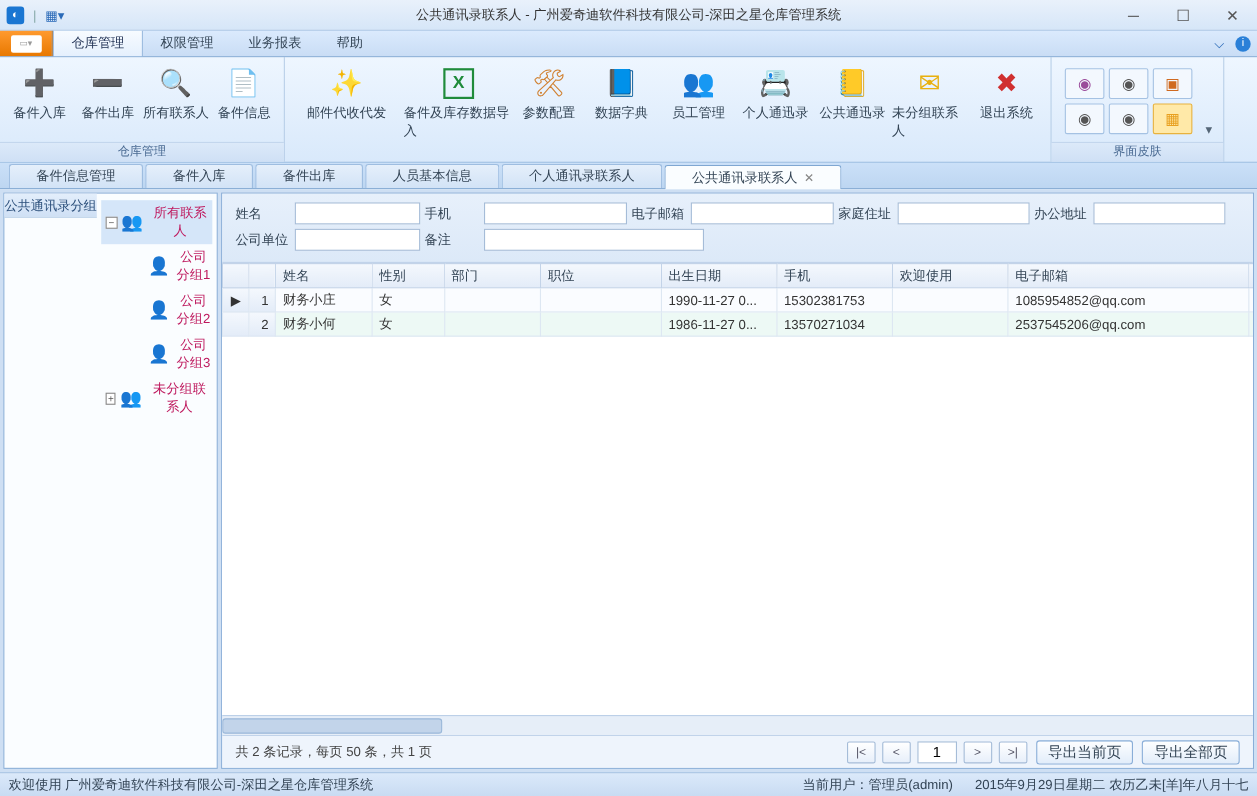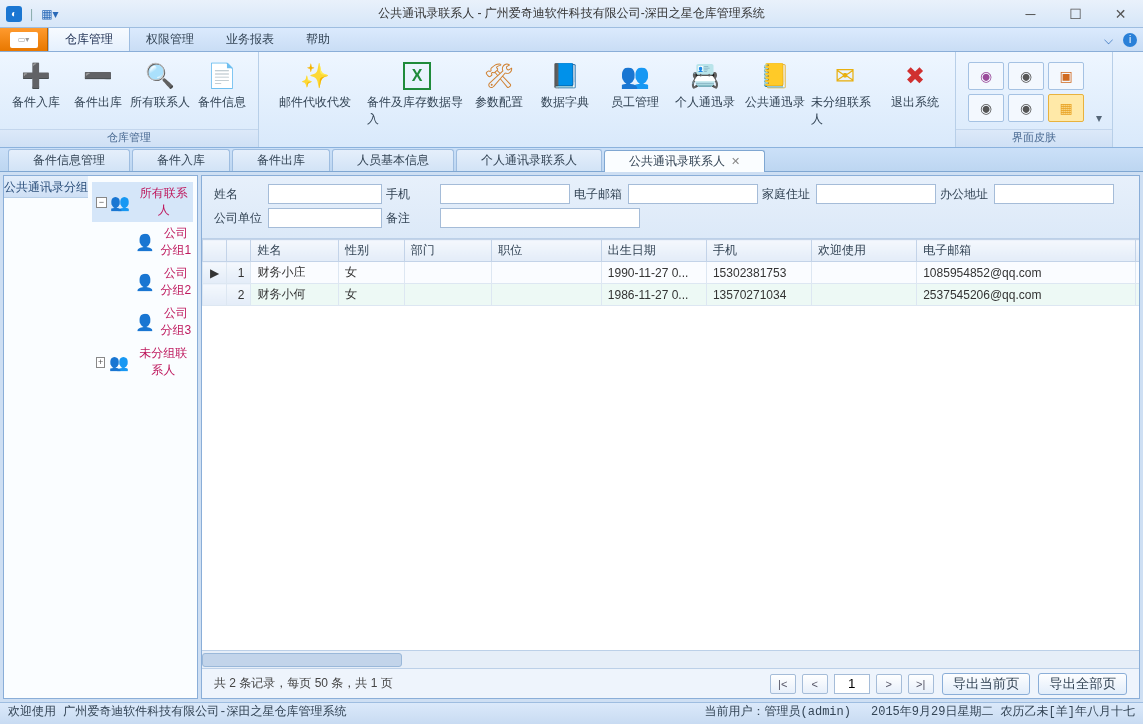--- a/index.html
+++ b/index.html
@@ -73,21 +73,21 @@
 .hscroll{height:18px;border-top:1px solid #bcd0e8;background:#e6eef8;position:relative;}
 .hthumb{position:absolute;left:0;top:2px;height:14px;width:200px;background:#c2d4ea;border:1px solid #9ab8d9;border-radius:3px;}
 
 .pager{height:30px;display:flex;align-items:center;padding:0 12px;border-top:1px solid #bcd0e8;background:#eef4fc;gap:8px;}
 .pager-info{color:#444;flex:1;}
 .pager-nav{display:flex;gap:6px;align-items:center;}
 .pbtn{width:26px;height:20px;border:1px solid #a5bcd8;background:linear-gradient(#fff,#e7effa);border-radius:2px;display:flex;align-items:center;justify-content:center;color:#556;cursor:pointer;font-size:11px;}
 .pinput{width:36px;height:20px;text-align:center;border:1px solid #a5bcd8;}
 
 
-.status{height:22px;background:linear-gradient(#dbe9fa,#c8dbf2);border-top:1px solid #9ebde0;display:flex;align-items:flex-start;padding:0 8px;color:#345;gap:20px;font-family:Liberation Mono, monospace;}
+.status{height:22px;background:linear-gradient(#dbe9fa,#c8dbf2);border-top:1px solid #9ebde0;display:flex;align-items:center;padding:0 8px;color:#345;gap:20px;}
 .status .sep{flex:1;}
 </style>
 </head>
 <body>
 
 <div class="title-bar">
   <div class="title-left">
     <span class="title-icon">◐</span>
     <span style="color:#8aa;">|</span>
     <span style="color:#2a6ab8;">▦▾</span>

